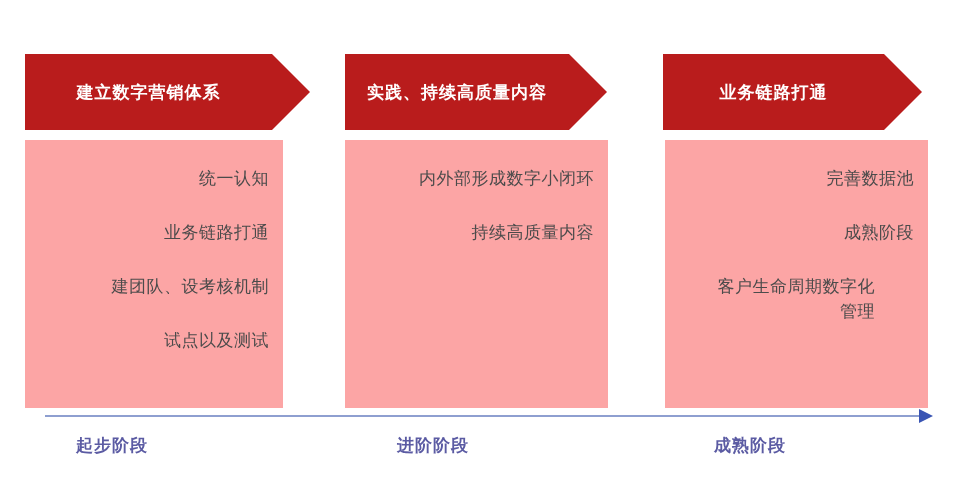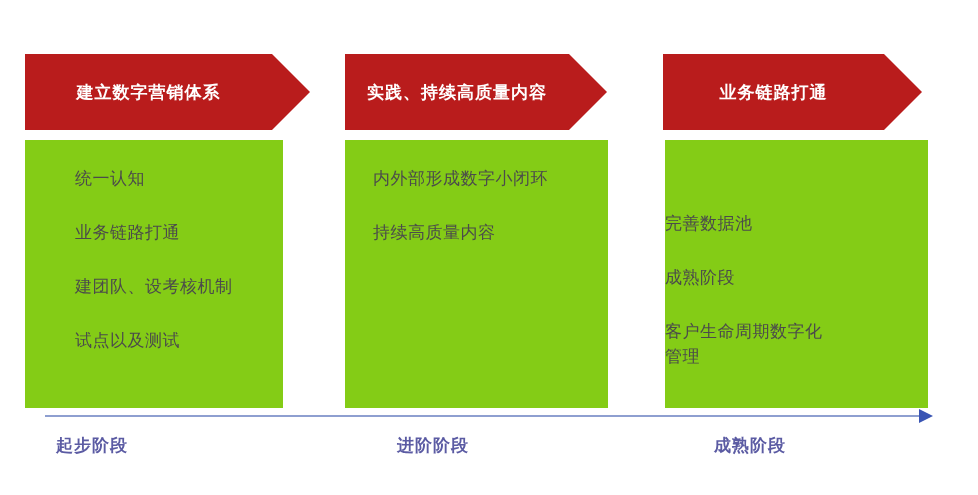--- a/index.html
+++ b/index.html
@@ -53,21 +53,22 @@
     letter-spacing: 1px;
     color: #ffffff;
     white-space: nowrap;
   }
 
   
   .panel {
     position: absolute;
     top: 140px;
     height: 268px;
-    background: #84cc16;
+    background: #fca5a5;
+    text-align: right;
   }
   .panel-list {
     position: absolute;
     left: 0;
     right: 0;
     top: 26px;
     padding: 0 14px 0 0;
     margin: 0;
     list-style: none;
   }
@@ -129,42 +130,42 @@
       <div class="banner-label">建立数字营销体系</div>
     </div>
     <div class="panel" style="left:25px;width:258px;">
       <ul class="panel-list" style="padding-left:50px;">
         <li class="panel-item">统一认知</li>
         <li class="panel-item">业务链路打通</li>
         <li class="panel-item">建团队、设考核机制</li>
         <li class="panel-item">试点以及测试</li>
       </ul>
     </div>
-    <div class="stage-caption" style="left:56px;">起步阶段</div>
+    <div class="stage-caption" style="left:76px;">起步阶段</div>
   </div>
 
   <div class="phase" style="left:0;width:330px;">
     <div class="banner" style="left:345px;width:262px;">
       <div class="banner-label">实践、持续高质量内容</div>
     </div>
     <div class="panel" style="left:345px;width:263px;">
       <ul class="panel-list" style="padding-left:28px;">
         <li class="panel-item">内外部形成数字小闭环</li>
         <li class="panel-item">持续高质量内容</li>
       </ul>
     </div>
     <div class="stage-caption" style="left:397px;">进阶阶段</div>
   </div>
 
   <div class="phase" style="left:0;width:330px;">
     <div class="banner" style="left:663px;width:259px;">
       <div class="banner-label">业务链路打通</div>
     </div>
     <div class="panel" style="left:665px;width:263px;">
-        <ul class="panel-list" style="margin-top:45px;">
+        <ul class="panel-list" style="padding-left:45px;">
         <li class="panel-item">完善数据池</li>
         <li class="panel-item">成熟阶段</li>
         <li class="panel-item" style="max-width:165px;">客户生命周期数字化管理</li>
       </ul>
     </div>
     <div class="stage-caption" style="left:714px;">成熟阶段</div>
   </div>
 
   <div class="axis">
     <div class="axis-line"></div>

